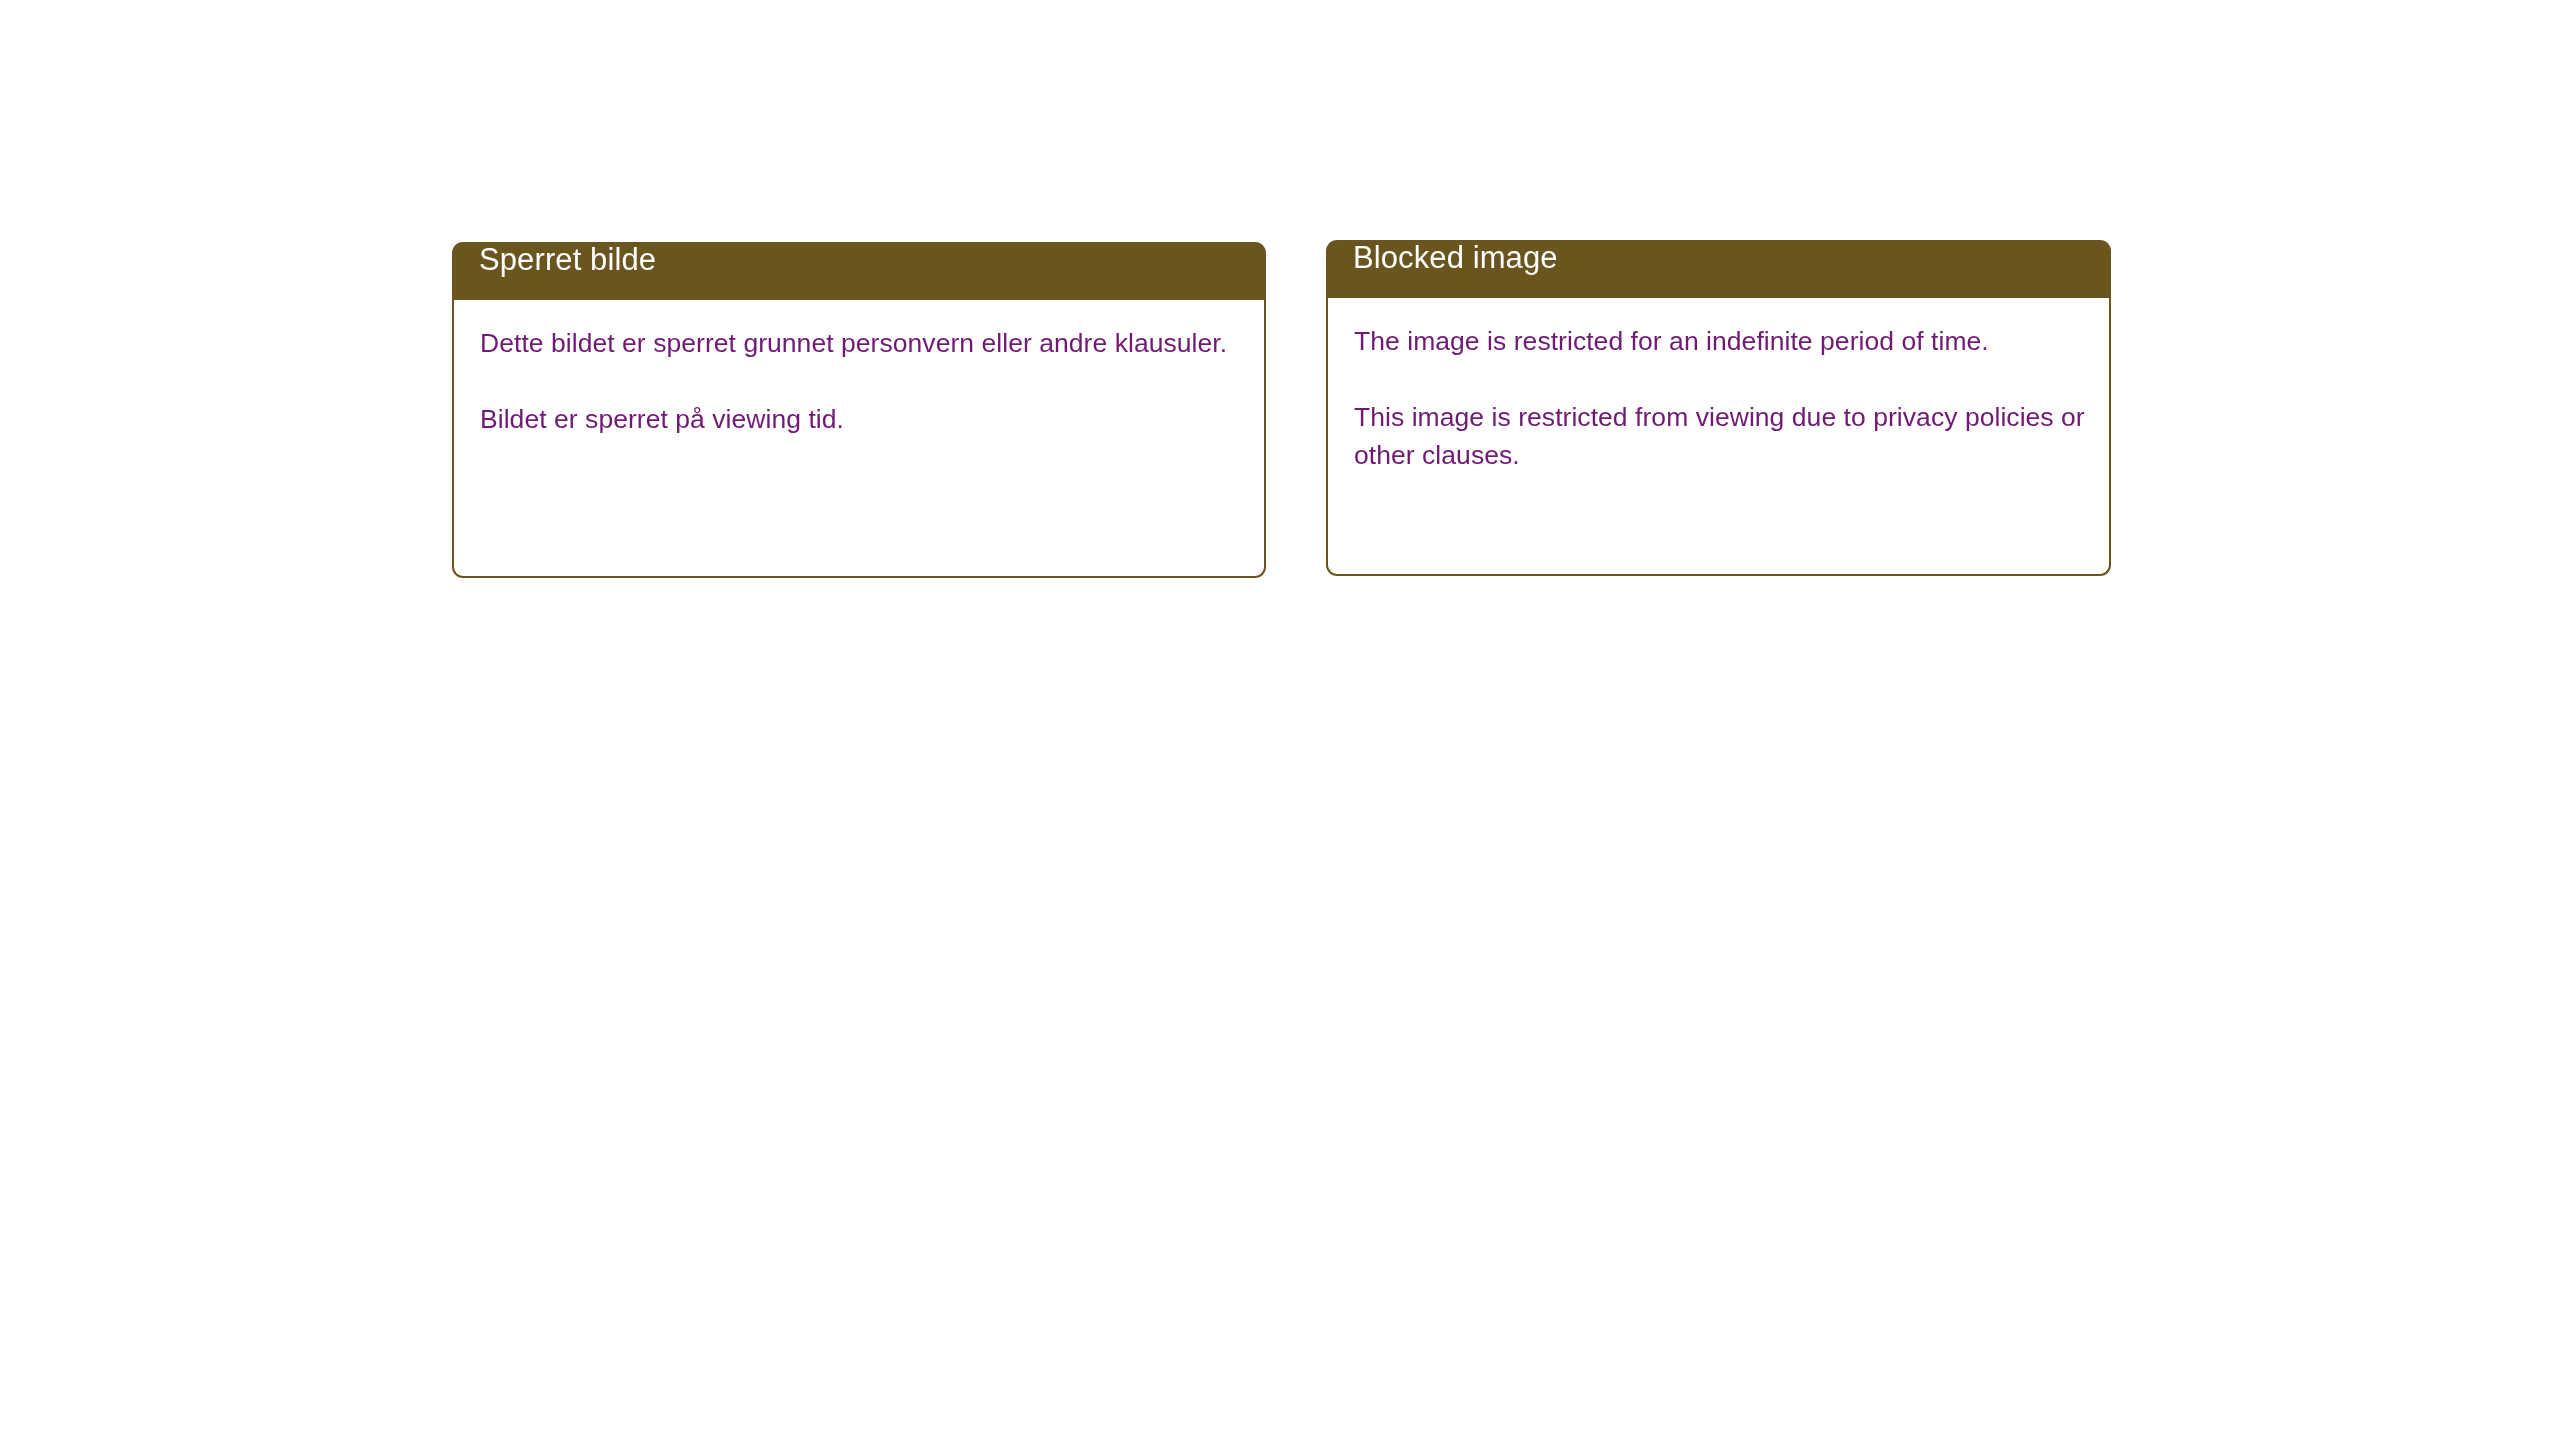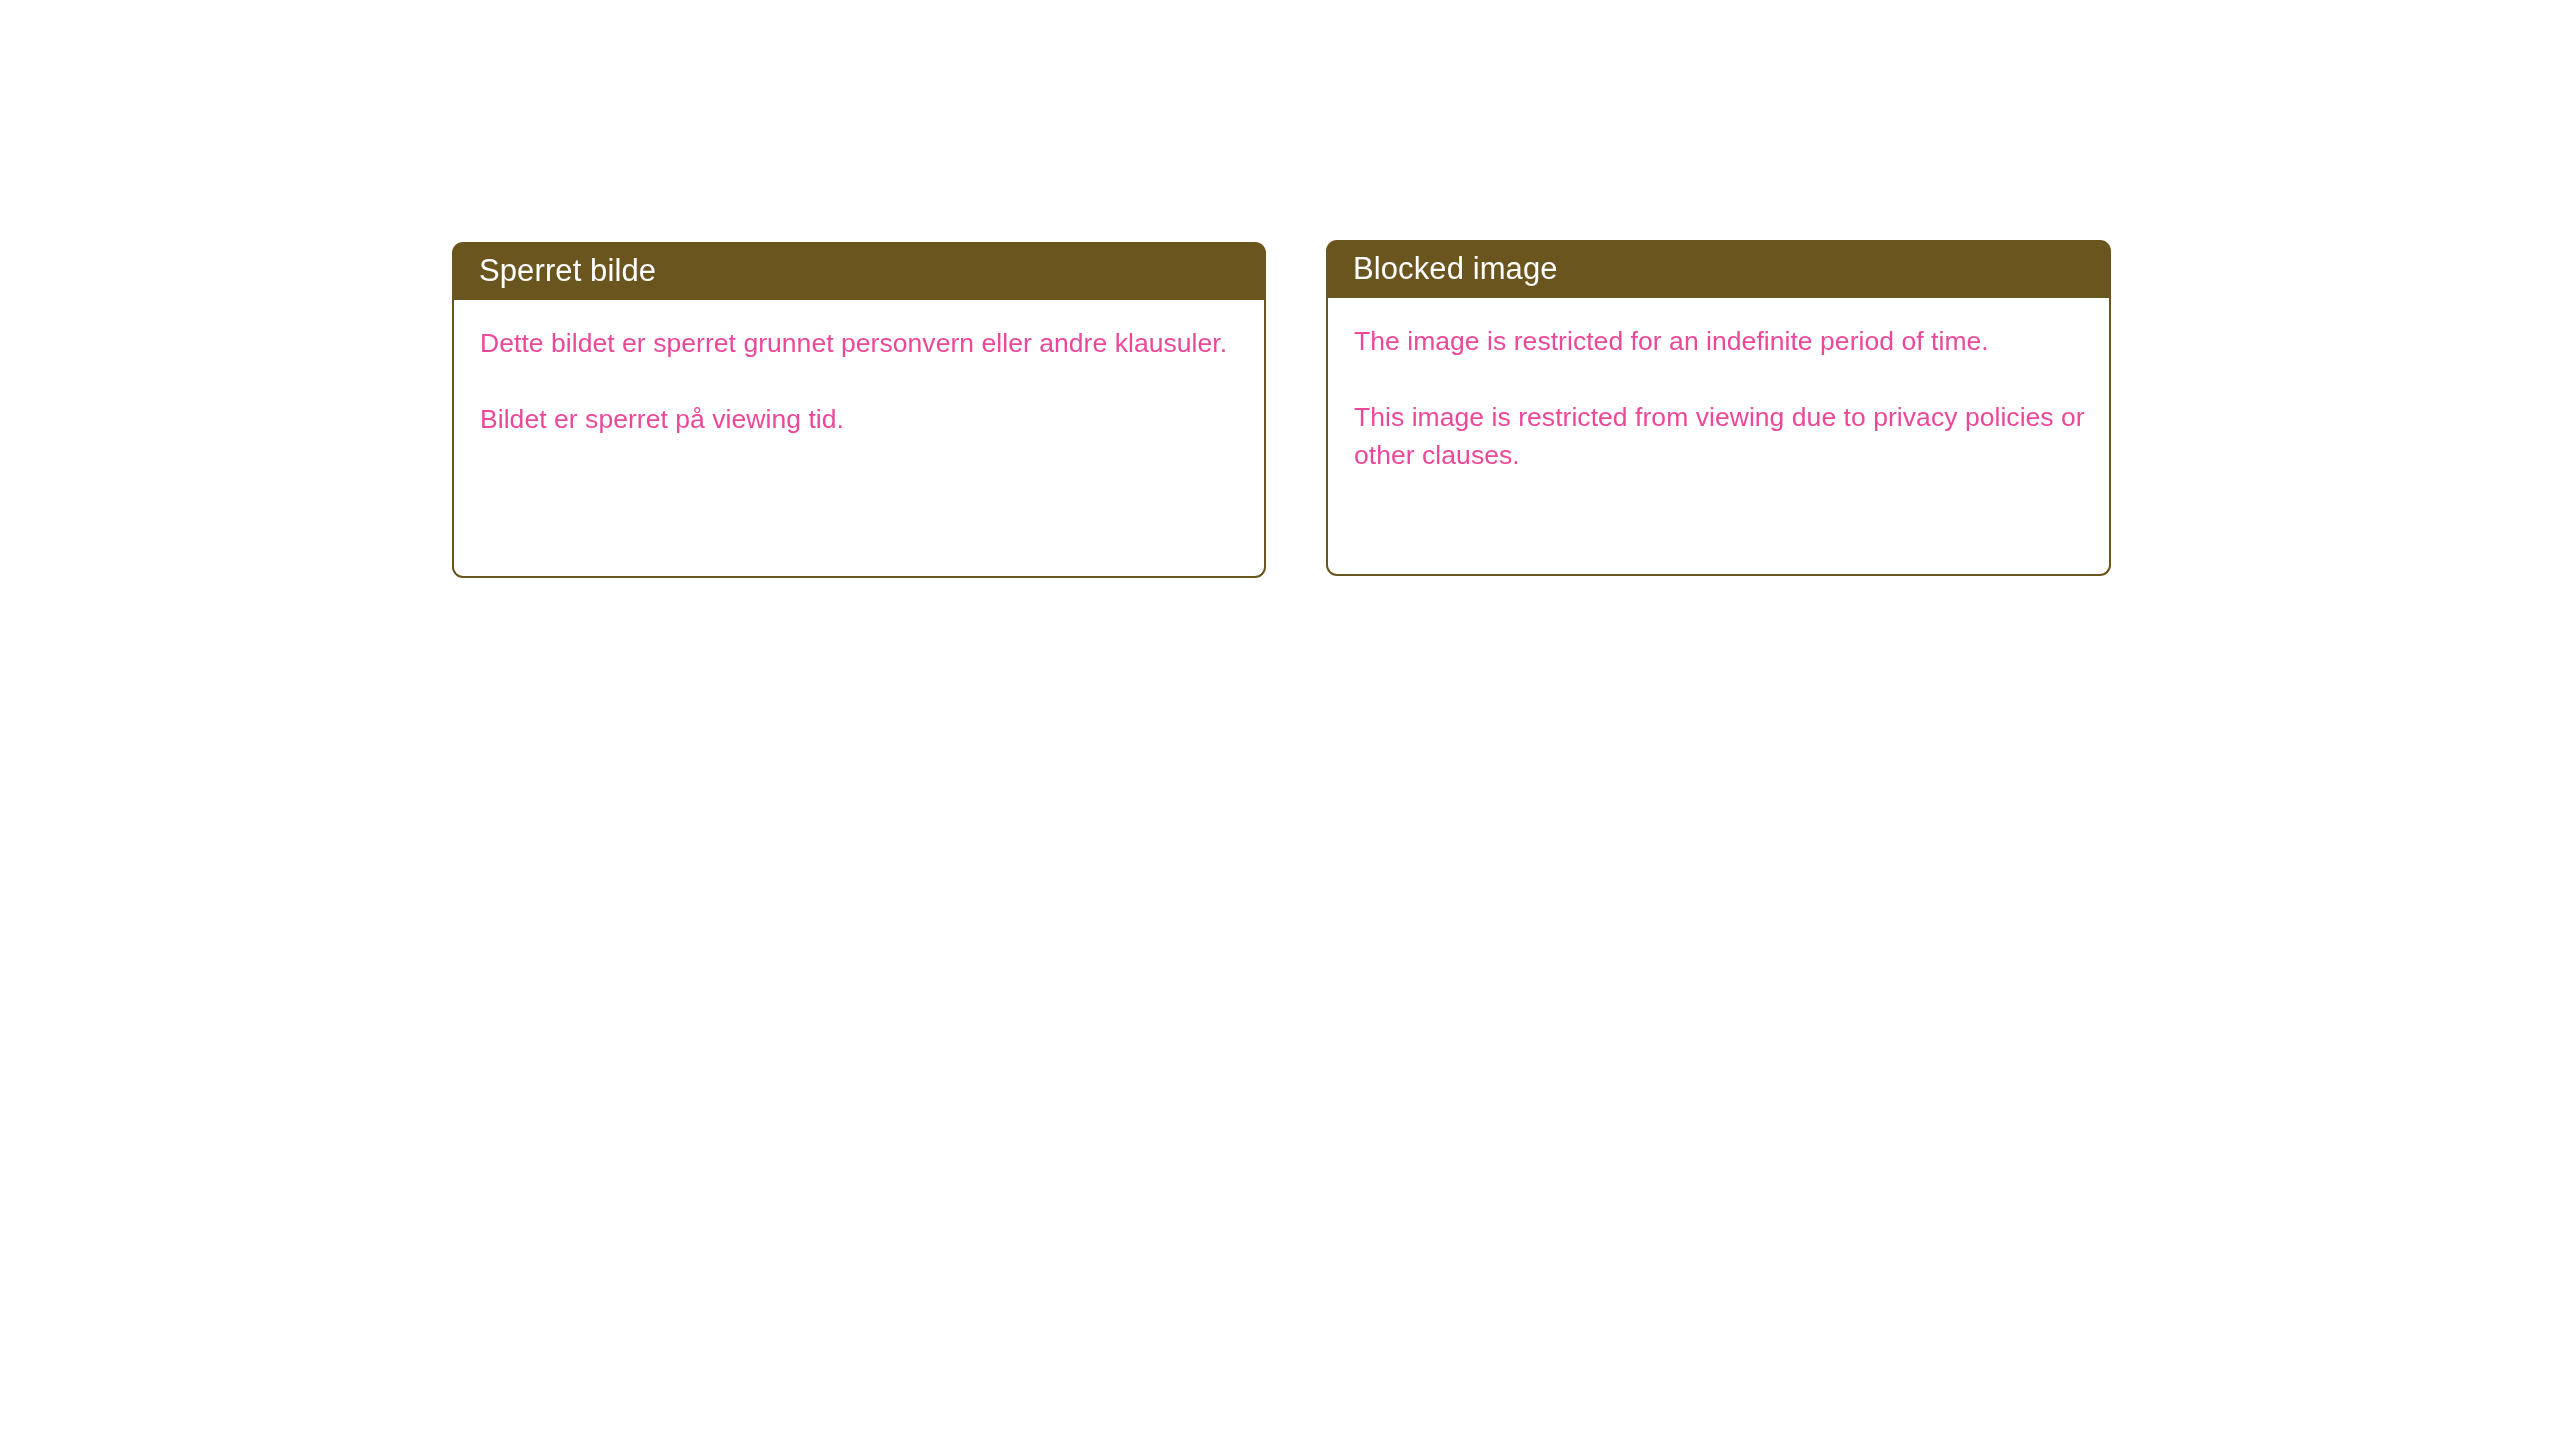--- a/index.html
+++ b/index.html
@@ -28,21 +28,21 @@
     background: #ffffff;
   }
 
   .card-header {
     box-sizing: border-box;
     height: 58px;
     background: #6b551f;
     border-top-left-radius: 11px;
     border-top-right-radius: 11px;
     display: flex;
-    align-items: center;
+    align-items: flex-start;
     padding: 0 0 0 27px;
     position: relative;
     z-index: 2;
   }
 
   .card-title {
     color: #ffffff;
     font-size: 31px;
     line-height: 36px;
     font-weight: 400;
@@ -55,21 +55,21 @@
     border: 2px solid #6b551f;
     border-top: none;
     border-bottom-left-radius: 11px;
     border-bottom-right-radius: 11px;
     background: #ffffff;
     padding: 24px 22px 22px 26px;
     min-height: 278px;
   }
 
   .card-paragraph {
-    color: #ec4899;
+    color: #701a75;
     font-size: 26.5px;
     line-height: 38px;
     font-weight: 400;
     margin: 0;
     letter-spacing: 0.05px;
   }
 
   .card-paragraph + .card-paragraph {
     margin-top: 38px;
   }

